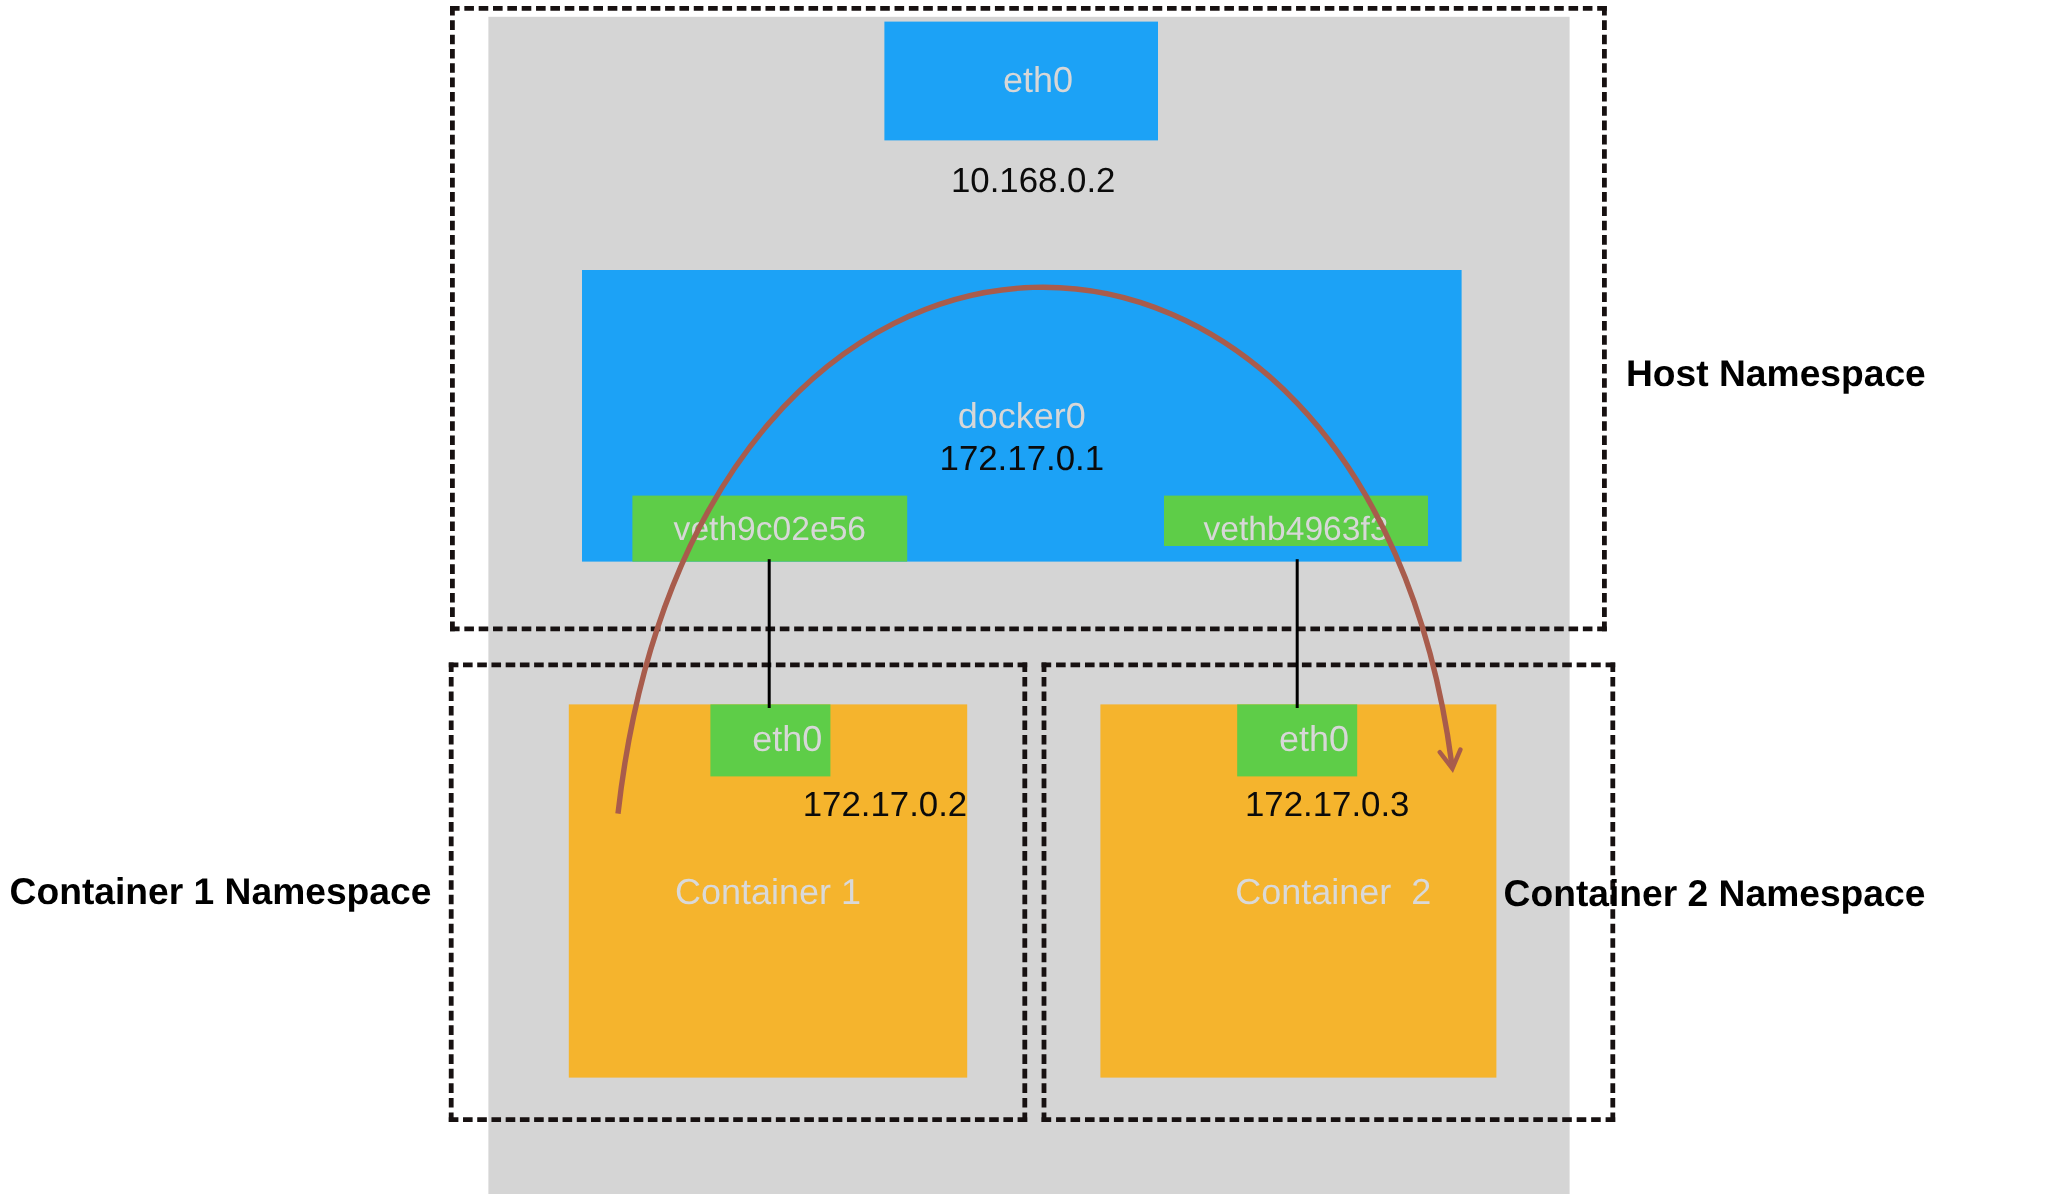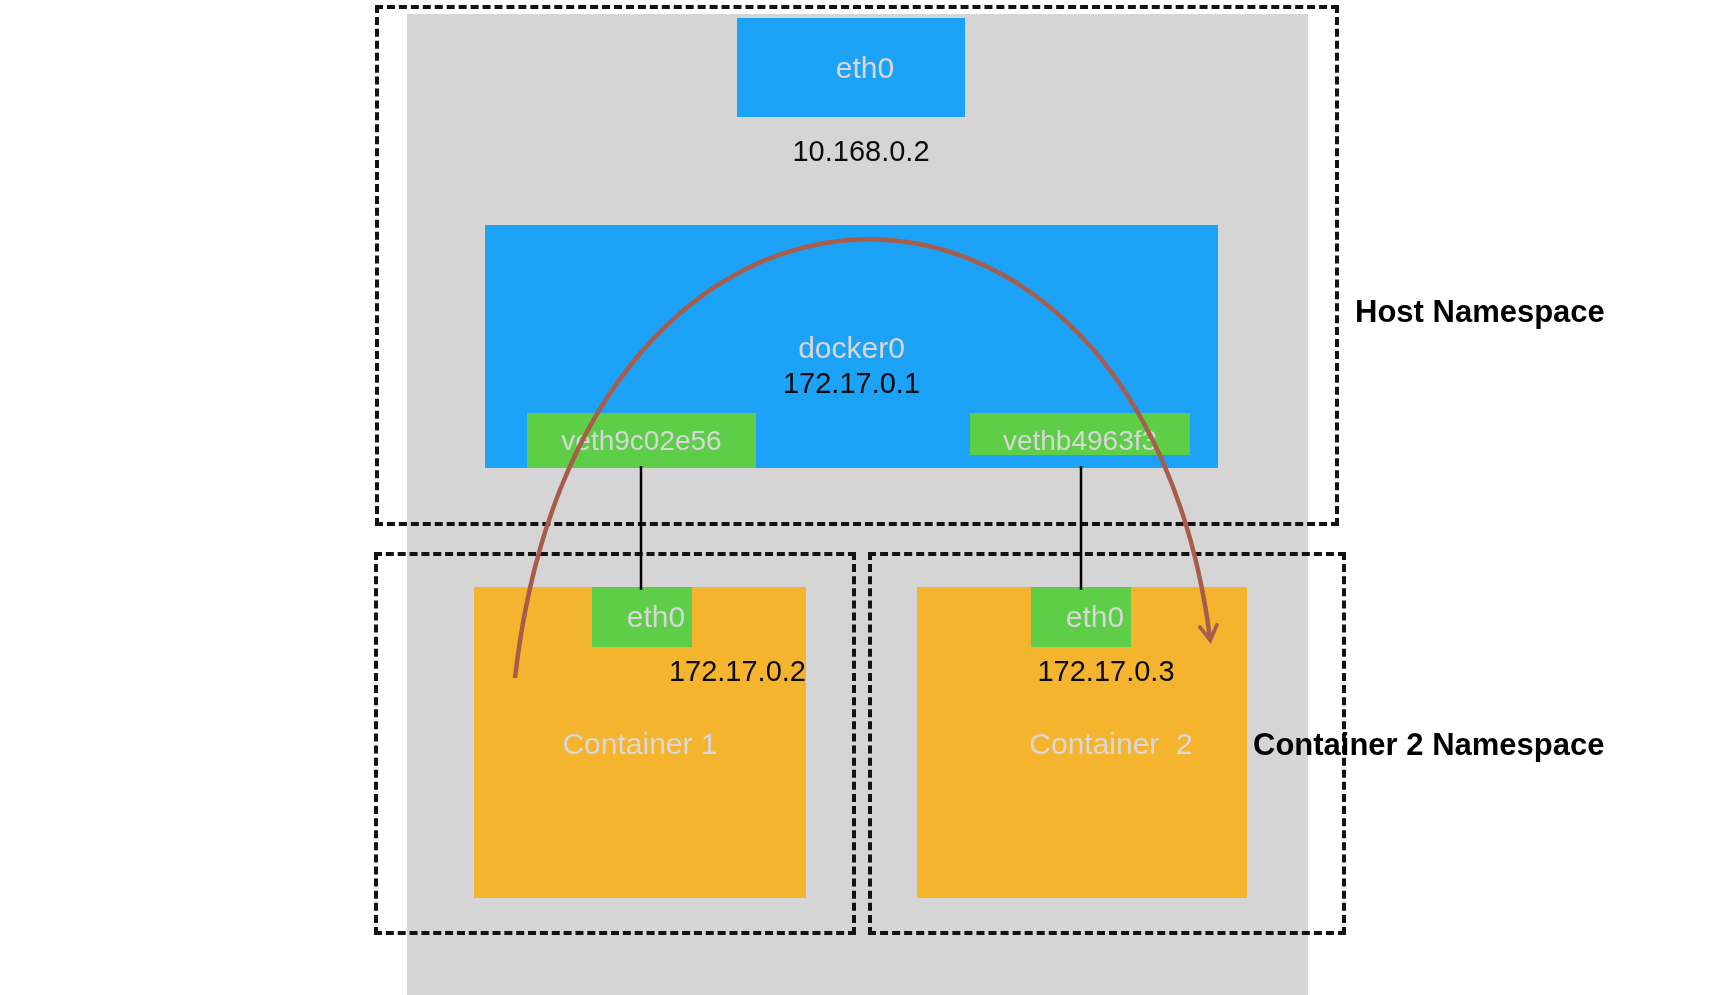--- a/index.html
+++ b/index.html
@@ -52,20 +52,21 @@
   <div class="abs ctr-name" style="left:474px;top:729px;width:332px;">Container 1</div>
 
   <div class="abs orange-box" style="left:917px;top:587px;width:330px;height:311px;"></div>
   <div class="abs green-box flex-center" style="left:1031px;top:587px;width:100px;height:60px;">
     <span class="node-label">eth0</span>
   </div>
   <div class="abs ip-label" style="left:917px;top:657px;width:378px;">172.17.0.3</div>
   <div class="abs ctr-name" style="left:917px;top:729px;width:388px;">Container  2</div>
 
   <div class="abs ns-label" style="left:1355px;top:251px;margin-top:45px;">Host Namespace</div>
+  <div class="abs ns-label" style="left:8px;top:727px;">Container 1 Namespace</div>
   <div class="abs ns-label" style="left:1253px;top:729px;">Container 2 Namespace</div>
 
   <svg class="overlay" width="1715" height="995" viewBox="0 0 1715 995">
     <defs>
       <marker id="arrowhead" viewBox="0 0 20 20" refX="14" refY="10" markerWidth="5.5" markerHeight="5.5" orient="auto">
         <path d="M4 3 L16 10 L4 17" fill="none" stroke="#a85c4c" stroke-width="3" stroke-linecap="round"></path>
       </marker>
     </defs>
     <line x1="641" y1="466" x2="641" y2="590" stroke="#000" stroke-width="2.5"></line>
     <line x1="1081" y1="466" x2="1081" y2="590" stroke="#000" stroke-width="2.5"></line>

